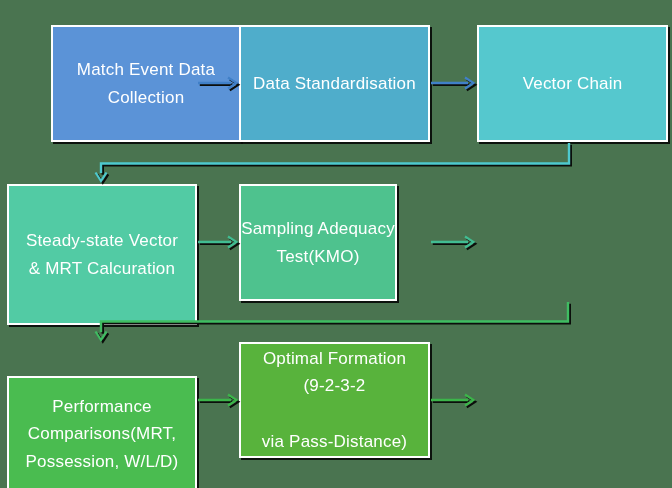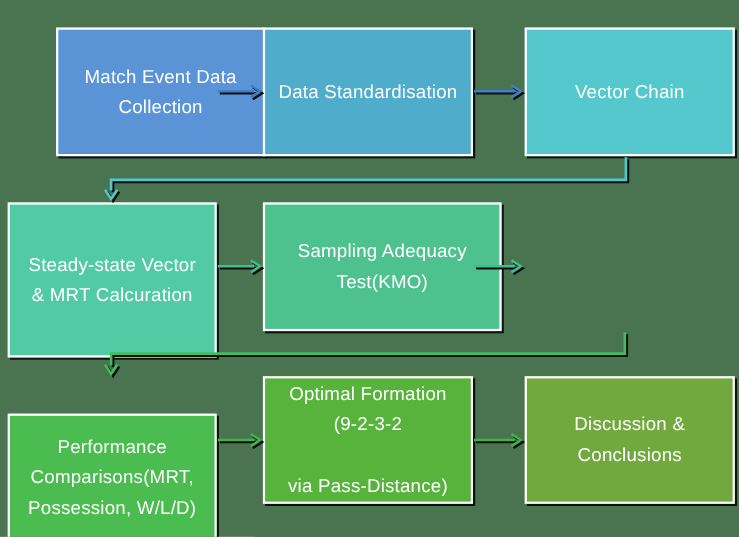--- a/index.html
+++ b/index.html
@@ -42,32 +42,30 @@
 
 <div id="canvas">
 
   <div class="box b1" style="left:7px;top:25px;width:190px;height:117px;margin-left:44px;">Match Event Data
 Collection</div>
   <div class="box b2" style="left:239px;top:25px;width:191px;height:117px;">Data Standardisation</div>
   <div class="box b3" style="left:477px;top:25px;width:191px;height:117px;">Vector Chain</div>
 
   <div class="box b4" style="left:7px;top:184px;width:190px;height:141px;">Steady-state Vector
 &amp; MRT Calcuration</div>
-  <div class="box b5" style="left:239px;top:184px;width:217px;height:117px;">Sampling Adequacy
+  <div class="box b5" style="left:239px;top:184px;width:158px;height:117px;">Sampling Adequacy
 Test(KMO)</div>
 
   <div class="box b7" style="left:7px;top:342px;width:190px;height:116px;margin-top:34px;">Performance
 Comparisons(MRT,
 Possession, W/L/D)</div>
   <div class="box b8" style="left:239px;top:342px;width:191px;height:116px;">Optimal Formation
 (9-2-3-2
 
 via Pass-Distance)</div>
-  <div class="box b9" style="left:477px;top:342px;width:191px;height:116px;">Discussion &amp;
-Conclusions</div>
 
   <svg class="connector-layer" width="672" height="488" viewBox="0 0 672 488">
 
     <g class="sh" transform="translate(1.8,1.8)">
       <path d="M198 83 H231"></path>
         <path class="head" d="M228 77.5 L236.5 83 L228 88.5"></path>
       <path d="M431 83 H468"></path>
         <path class="head" d="M465 77.5 L473.5 83 L465 88.5"></path>
       <path d="M198 242 H231"></path>
         <path class="head" d="M228 236.5 L236.5 242 L228 247.5"></path>

